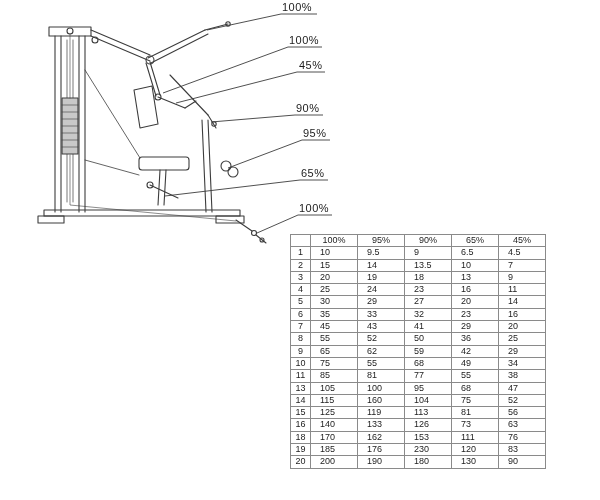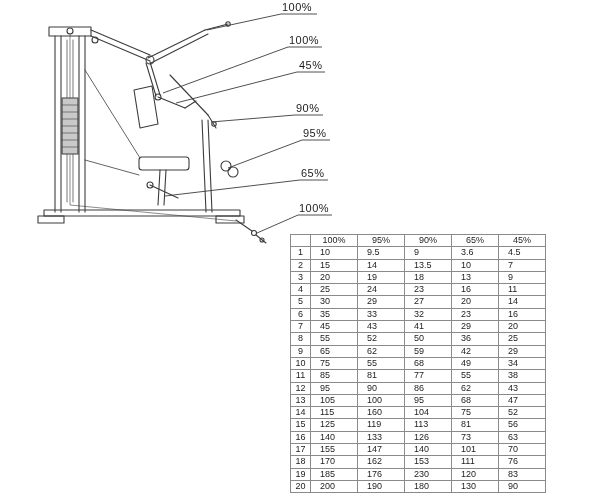--- a/index.html
+++ b/index.html
@@ -131,21 +131,21 @@
         <th>65%</th>
         <th>45%</th>
       </tr>
     </thead>
     <tbody>
         <tr>
           <td class="num">1</td>
           <td class="val">10</td>
           <td class="val">9.5</td>
           <td class="val">9</td>
-          <td class="val">3.6</td>
+          <td class="val">6.5</td>
           <td class="val">4.5</td>
         </tr>
         <tr>
           <td class="num">2</td>
           <td class="val">15</td>
           <td class="val">14</td>
           <td class="val">13.5</td>
           <td class="val">10</td>
           <td class="val">7</td>
         </tr>
@@ -215,28 +215,20 @@
         </tr>
         <tr>
           <td class="num">11</td>
           <td class="val">85</td>
           <td class="val">81</td>
           <td class="val">77</td>
           <td class="val">55</td>
           <td class="val">38</td>
         </tr>
         <tr>
-          <td class="num">12</td>
-          <td class="val">95</td>
-          <td class="val">90</td>
-          <td class="val">86</td>
-          <td class="val">62</td>
-          <td class="val">43</td>
-        </tr>
-        <tr>
           <td class="num">13</td>
           <td class="val">105</td>
           <td class="val">100</td>
           <td class="val">95</td>
           <td class="val">68</td>
           <td class="val">47</td>
         </tr>
         <tr>
           <td class="num">14</td>
           <td class="val">115</td>
@@ -255,28 +247,20 @@
         </tr>
         <tr>
           <td class="num">16</td>
           <td class="val">140</td>
           <td class="val">133</td>
           <td class="val">126</td>
           <td class="val">73</td>
           <td class="val">63</td>
         </tr>
         <tr>
-          <td class="num">17</td>
-          <td class="val">155</td>
-          <td class="val">147</td>
-          <td class="val">140</td>
-          <td class="val">101</td>
-          <td class="val">70</td>
-        </tr>
-        <tr>
           <td class="num">18</td>
           <td class="val">170</td>
           <td class="val">162</td>
           <td class="val">153</td>
           <td class="val">111</td>
           <td class="val">76</td>
         </tr>
         <tr>
           <td class="num">19</td>
           <td class="val">185</td>

